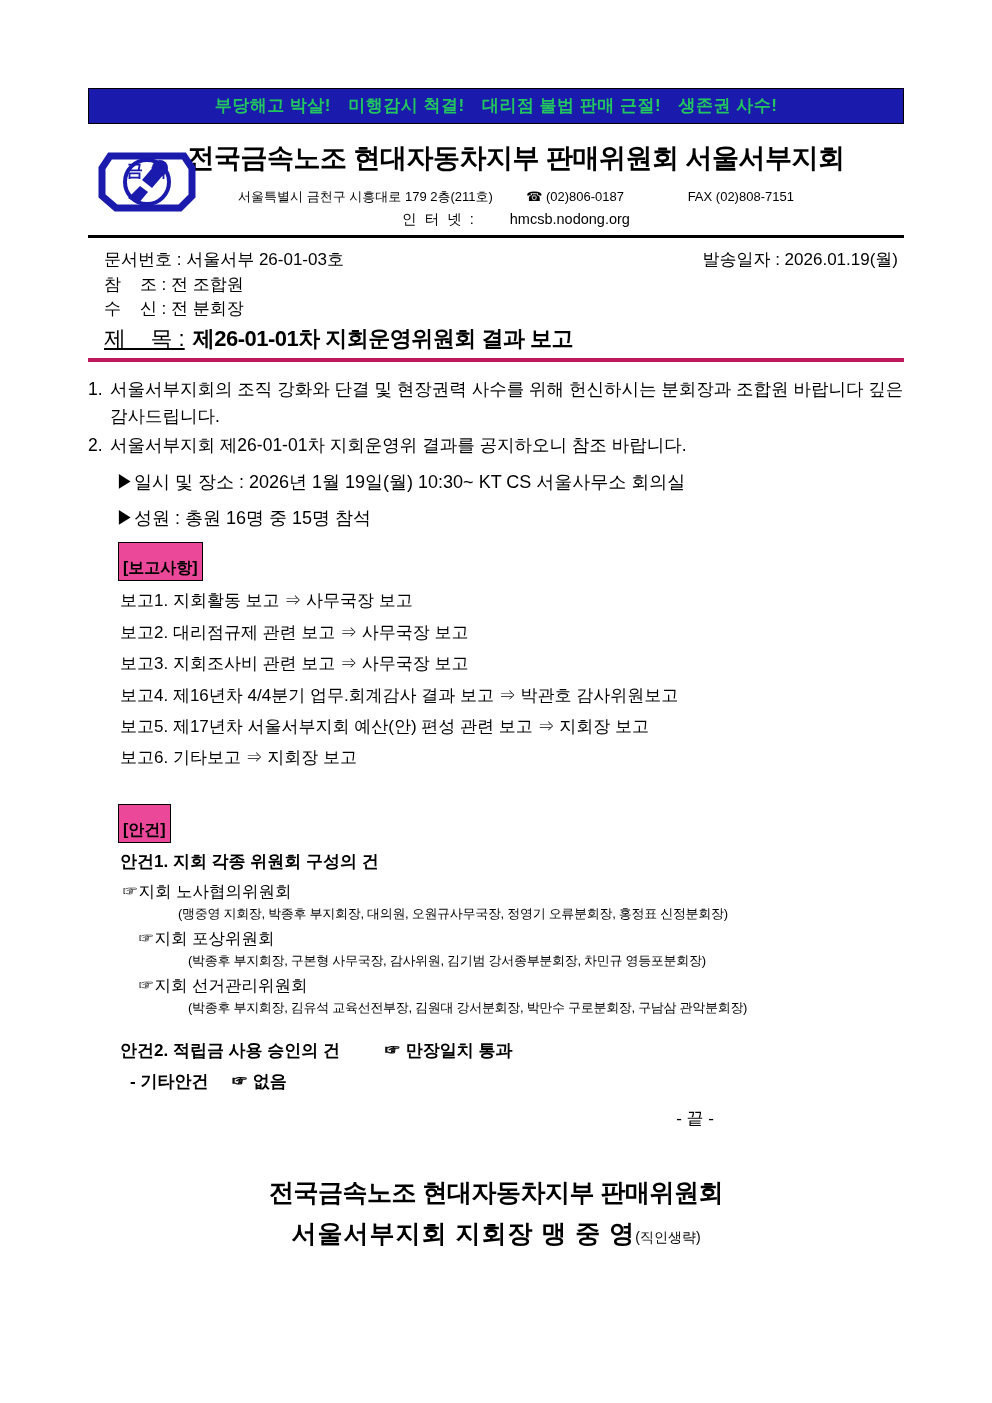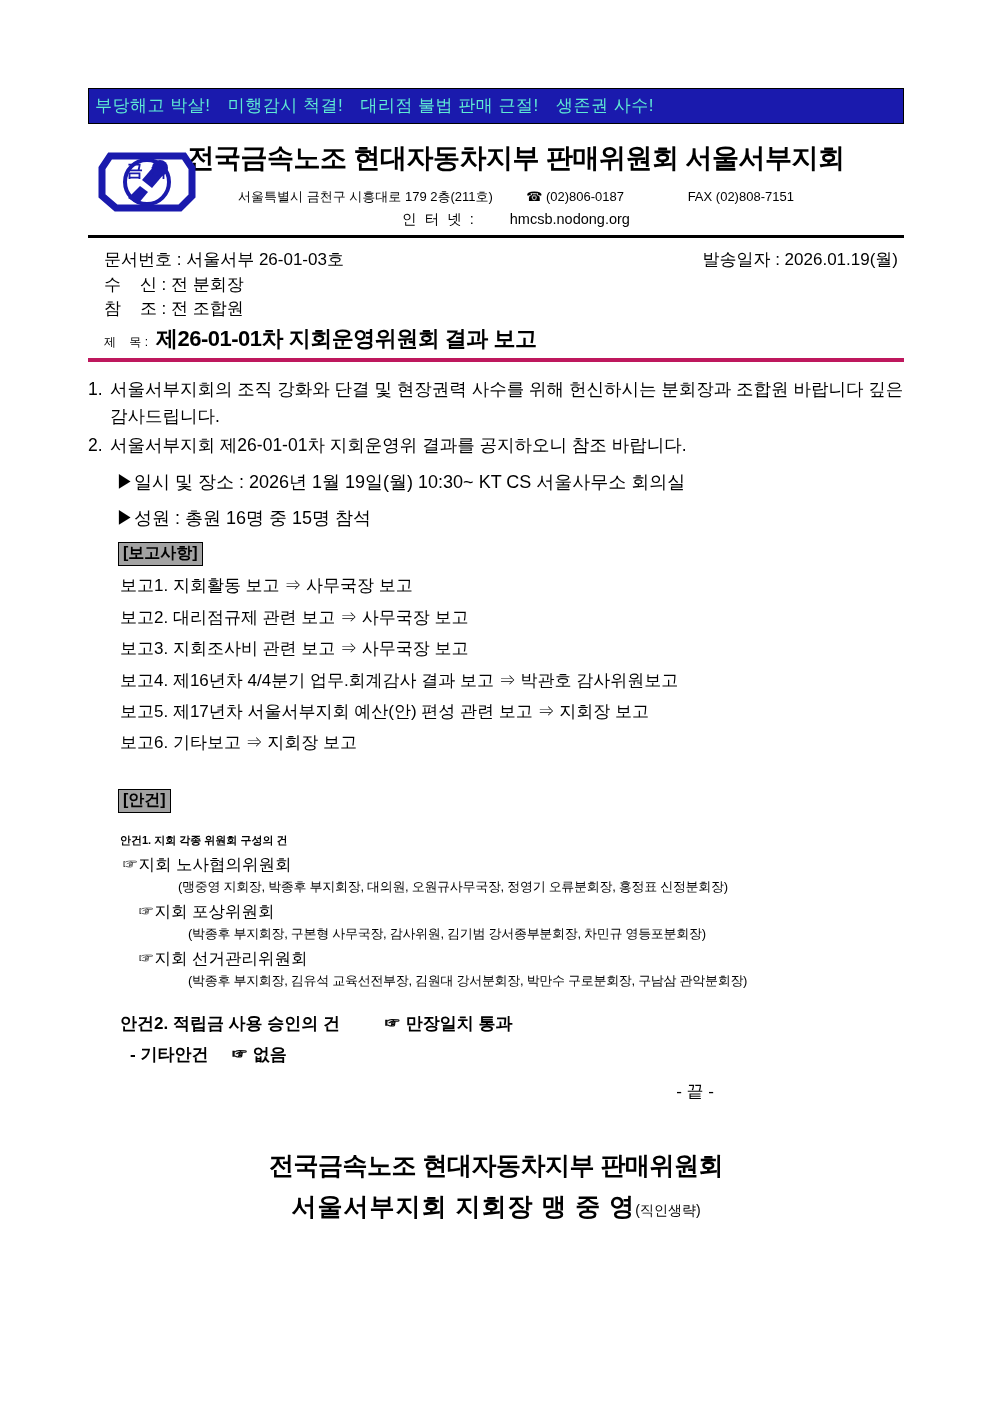--- a/index.html
+++ b/index.html
@@ -19,23 +19,24 @@
     width: 992px;
     height: 1403px;
     box-sizing: border-box;
     padding: 0 88px;
   }
 
   
   .banner {
     margin-top: 88px;
     background: #1a1aad;
-    color: #5eead4;
-    font-size: 17px;
-    font-weight: normal;
+    color: #22c55e;
+    text-align: center;
+    font-size: 17px;
+    font-weight: bold;
     letter-spacing: 0.5px;
     padding: 5px 0 6px 0;
     border: 1px solid #000;
   }
   .banner span { margin: 0 6px; }
 
   
   .letterhead {
     position: relative;
     padding-top: 10px;
@@ -90,22 +91,23 @@
   }
   .meta-row .left { white-space: pre; }
   .meta-row .right { padding-right: 6px; }
   .subject-row {
     display: flex;
     align-items: baseline;
     padding-left: 16px;
     margin-top: 2px;
   }
   .subject-label {
-    font-size: 12px;
+    font-size: 22px;
     white-space: pre;
+    text-decoration: underline;
   }
   .subject-value {
     font-size: 22px;
     font-weight: bold;
     margin-left: 8px;
     letter-spacing: -0.5px;
   }
 
   
   .body { padding-top: 14px; font-size: 17.5px; }
@@ -119,38 +121,37 @@
 
   .block-indent { padding-left: 28px; }
   .arrow-line {
     font-size: 18px;
     line-height: 1.75;
     margin-top: 4px;
   }
   .section-tag {
     display: inline-block;
     border: 1.5px solid #000;
-    padding: 0 4px 1px 4px;
+    padding: 15px 4px 1px 4px;
     font-size: 16px;
     font-weight: bold;
-    background: #a3a3a3;
+    background: #ec4899;
     margin: 8px 4px 4px 2px;
   }
   .rep-line {
     font-size: 17px;
     line-height: 1.85;
     padding-left: 4px;
   }
 
   .agenda-title {
-    font-size: 11px;
+    font-size: 17px;
     font-weight: bold;
     line-height: 1.8;
     padding-left: 4px;
-    margin-top: 14px;
   }
   .committee {
     font-size: 16.5px;
     line-height: 1.6;
     padding-left: 6px;
   }
   .committee.ind { padding-left: 22px; }
   .members {
     font-size: 13px;
     padding-left: 62px;
@@ -245,24 +246,24 @@
       <span class="url">hmcsb.nodong.org</span>
     </div>
   </div>
 
   <div class="meta">
     <div class="meta-row">
       <span class="left">문서번호 : 서울서부 26-01-03호</span>
       <span class="right">발송일자 : 2026.01.19(월)</span>
     </div>
     <div class="meta-row">
+      <span class="left">참    조 : 전 조합원</span>
+    </div>
+    <div class="meta-row">
       <span class="left">수    신 : 전 분회장</span>
-    </div>
-    <div class="meta-row">
-      <span class="left">참    조 : 전 조합원</span>
     </div>
     <div class="subject-row">
       <span class="subject-label">제    목 :</span>
       <span class="subject-value">제26-01-01차 지회운영위원회 결과 보고</span>
     </div>
   </div>
 
   <div class="body">
 
     <div class="num-item">

